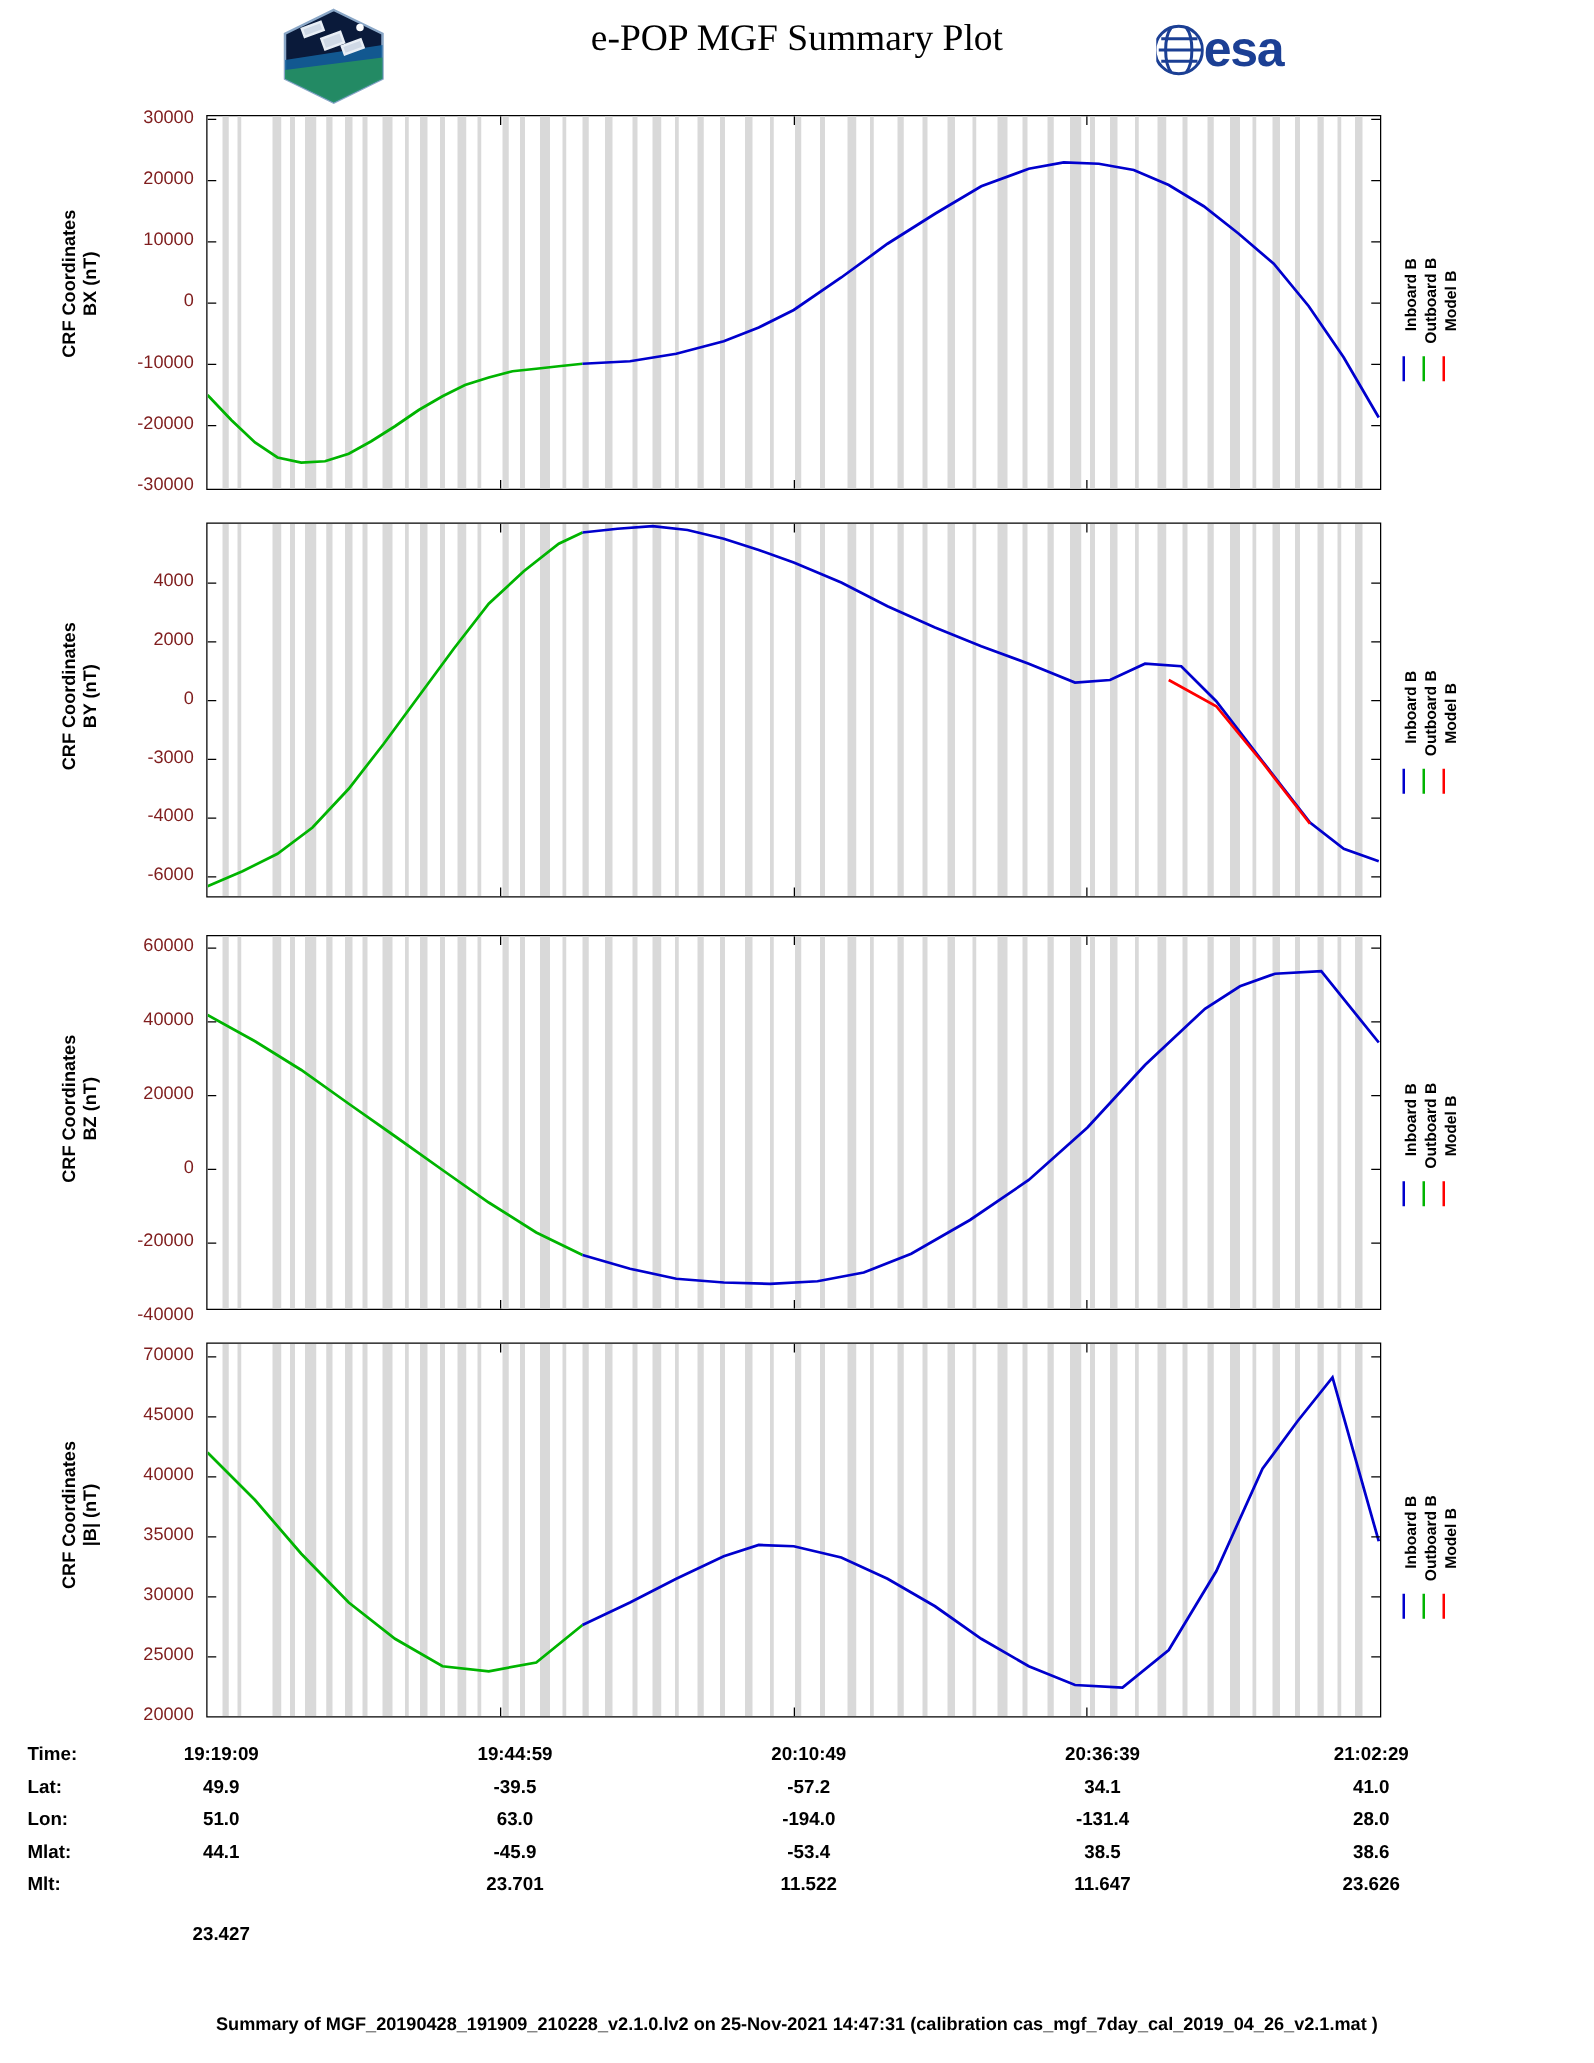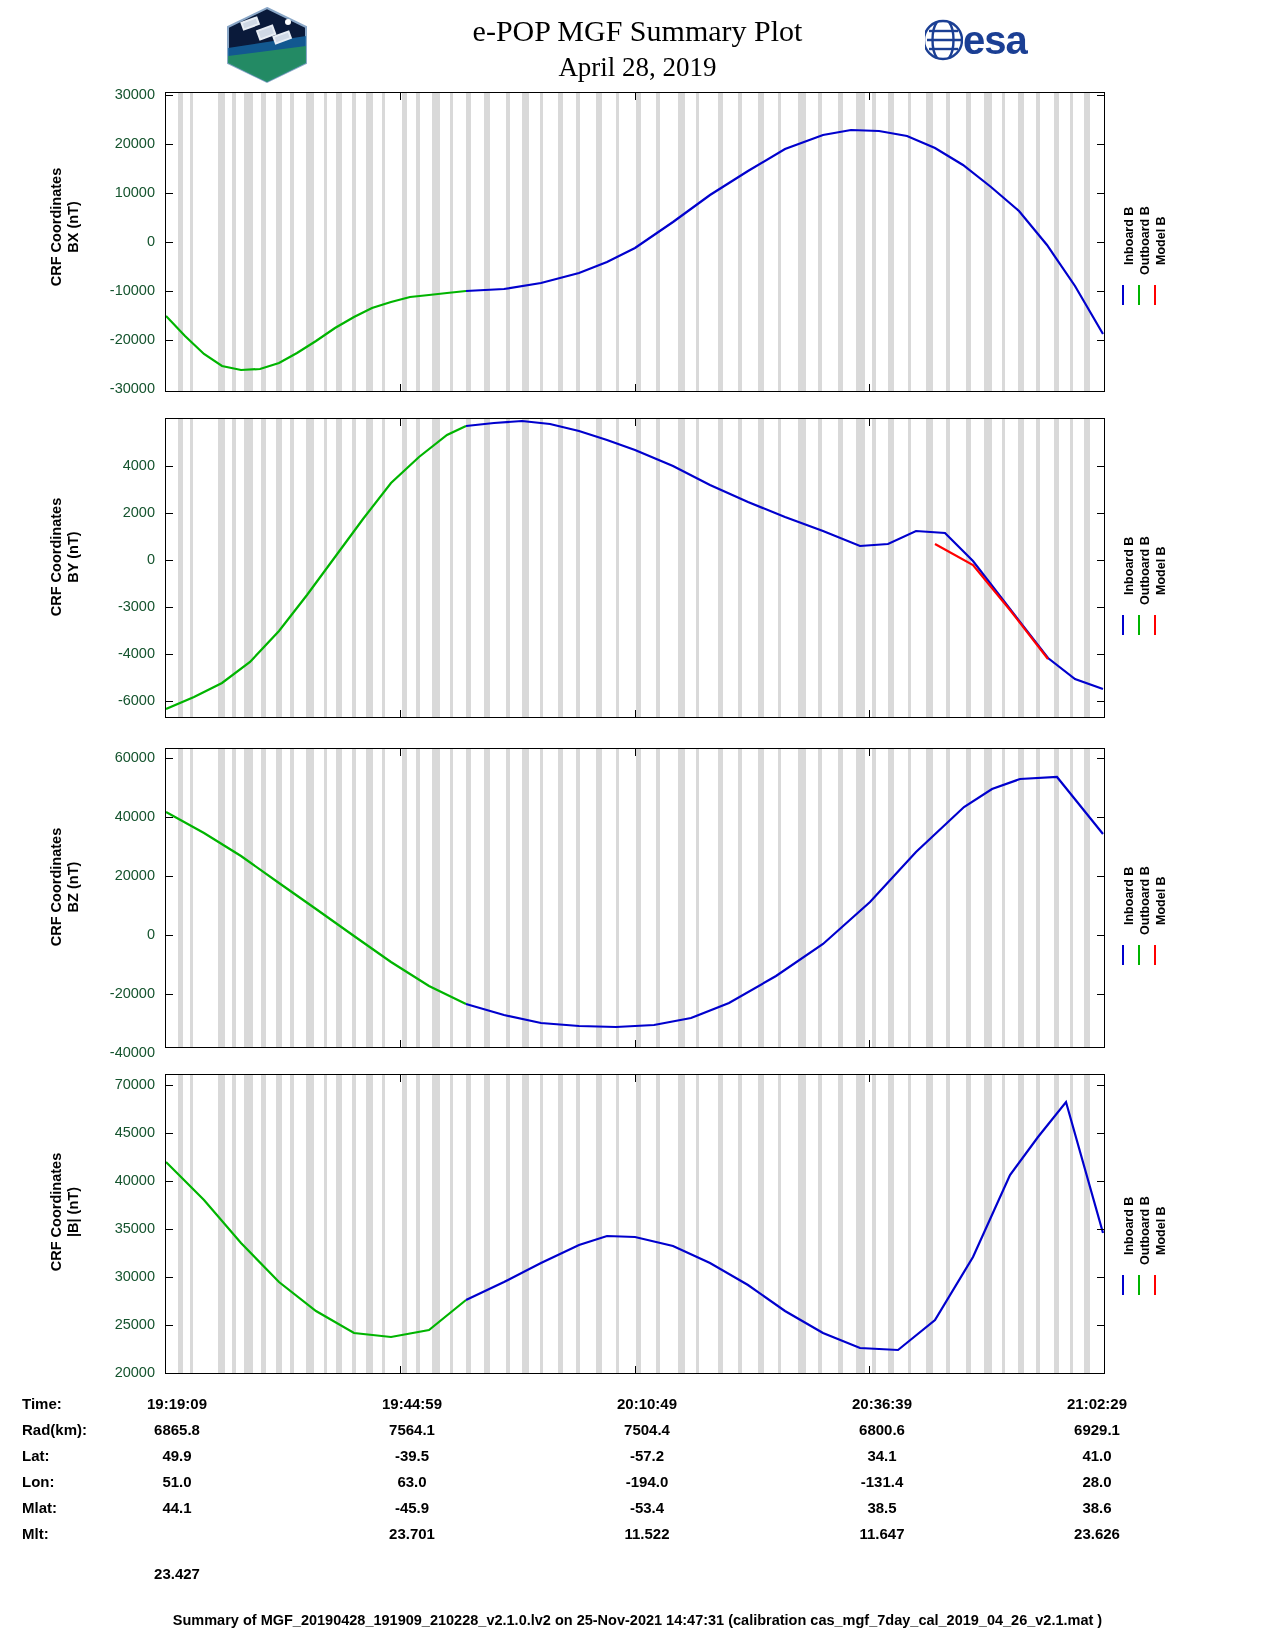--- a/index.html
+++ b/index.html
@@ -75,21 +75,21 @@
     color: #000;
     text-align: center;
     white-space: pre-line;
     line-height: 17px;
   }
   .ytick {
     position: absolute;
     right: 0;
     text-align: center;
     font-size: 14.5px;
-    color: #14532d;
+    color: #7f1d1d;
     transform: translateY(-50%);
     white-space: nowrap;
   }
   .ytick-col {
     position: absolute;
     width: 100px;
   }
   .tick-mark {
     position: absolute;
     left: 0;
@@ -185,21 +185,20 @@
   }
 </style>
 </head>
 <body>
 
 <div id="page">
 
   <div class="header">
     <div class="title-block">
       <div class="title-line1">e-POP MGF Summary Plot</div>
-      <div class="title-line2">April 28, 2019</div>
     </div>
 
     <div class="mission-logo">
       <svg width="90" height="78" viewBox="0 0 90 78">
         <polygon points="45,2 84,21 84,57 45,76 6,57 6,21" fill="#0a1a3a" stroke="#8aa7c7" stroke-width="2"></polygon>
         <path d="M6,42 L84,30 L84,57 L45,76 L6,57 Z" fill="#1464a0" opacity="0.85"></path>
         <path d="M6,50 L84,40 L84,57 L45,76 L6,57 Z" fill="#2a9b55" opacity="0.75"></path>
         <g stroke="#e8eef5" stroke-width="2" fill="#cfd9e6">
           <rect x="36" y="22" width="16" height="9" transform="rotate(-20 44 26)"></rect>
           <rect x="20" y="14" width="16" height="7" transform="rotate(-20 28 17)"></rect>
@@ -641,28 +640,20 @@
 
     <div class="datarow">
       <span class="rowlabel">Time:</span>
       <span class="cell" style="left:80px;">19:19:09</span>
       <span class="cell" style="left:315px;">19:44:59</span>
       <span class="cell" style="left:550px;">20:10:49</span>
       <span class="cell" style="left:785px;">20:36:39</span>
       <span class="cell" style="left:1000px;">21:02:29</span>
     </div>
 
-    <div class="datarow">
-      <span class="rowlabel">Rad(km):</span>
-      <span class="cell" style="left:80px;">6865.8</span>
-      <span class="cell" style="left:315px;">7564.1</span>
-      <span class="cell" style="left:550px;">7504.4</span>
-      <span class="cell" style="left:785px;">6800.6</span>
-      <span class="cell" style="left:1000px;">6929.1</span>
-    </div>
 
     <div class="datarow">
       <span class="rowlabel">Lat:</span>
       <span class="cell" style="left:80px;">49.9</span>
       <span class="cell" style="left:315px;">-39.5</span>
       <span class="cell" style="left:550px;">-57.2</span>
       <span class="cell" style="left:785px;">34.1</span>
       <span class="cell" style="left:1000px;">41.0</span>
     </div>
 

